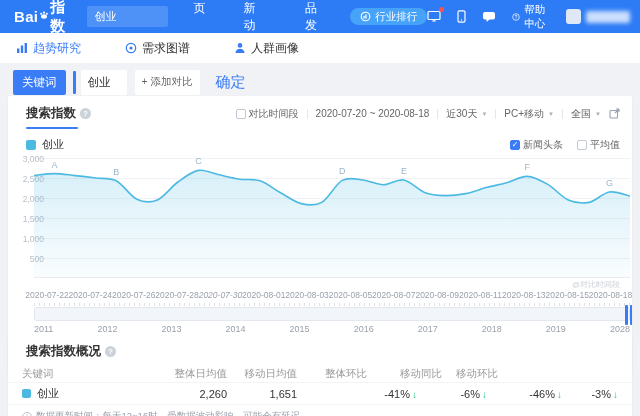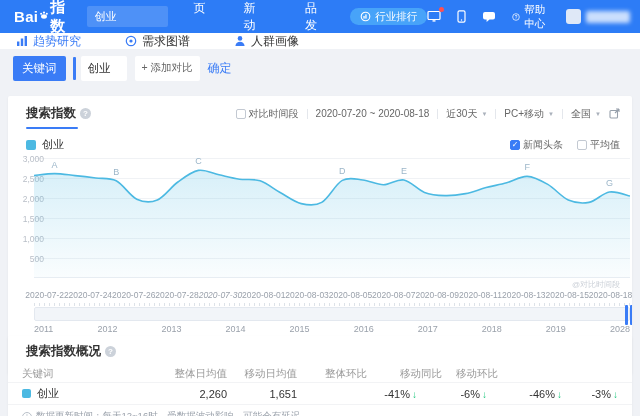--- a/index.html
+++ b/index.html
@@ -18,31 +18,31 @@
   .pill{margin-left:22px;display:flex;align-items:center;gap:4px;background:#47a3f9;border-radius:10px;height:17px;padding:0 10px;font-size:10.5px;cursor:pointer;white-space:nowrap}
   .top-icons{display:flex;align-items:center;gap:16px;margin-left:auto}
   .ticon{position:relative;display:inline-flex;cursor:pointer}
   .red-dot{position:absolute;right:-3px;top:-3px;width:5px;height:5px;border-radius:50%;background:#ff5050}
   .help{display:flex;align-items:center;gap:4px;font-size:10.5px;margin-left:16px;cursor:pointer}
   .user{display:flex;align-items:center;gap:5px;margin-left:14px;cursor:pointer}
   .avatar{width:15px;height:15px;border-radius:3px;background:#dfe8f7}
   .blur-name{width:44px;height:12px;border-radius:2px;background:rgba(255,255,255,.75);filter:blur(2px)}
 
   
-  .tabrow{height:16px;background:#fff;display:flex;align-items:center;padding-left:16px;gap:44px}
+  .tabrow{height:30px;background:#fff;display:flex;align-items:center;padding-left:16px;gap:44px}
   .tab{display:flex;align-items:center;gap:5px;font-size:12px;color:#333;cursor:pointer}
   .tab.active{color:#3a7cf6}
 
   
   .kwbar{height:34px;display:flex;align-items:center;padding-left:13px;margin-top:2px}
   .kw-btn{background:#3a7cf6;color:#fff;border:0;height:25px;padding:0 9px;font-size:11.5px;border-radius:2px;cursor:pointer}
   .kw-sep{width:3px;height:23px;background:#3a7cf6;margin:0 5px 0 7px;border-radius:1px}
   .kw-input{height:25px;width:46px;border:0;background:#fff;font-size:11.5px;padding:0 7px;border-radius:2px;outline:0;color:#333}
   .kw-add{height:25px;margin-left:8px;background:#fff;border:0;color:#666;font-size:10.5px;padding:0 7px;border-radius:2px;cursor:pointer;white-space:nowrap}
-  .kw-ok{margin-left:8px;color:#3a7cf6;font-size:12px;cursor:pointer}
+  .kw-ok{margin-left:16px;color:#3a7cf6;font-size:15px;cursor:pointer}
 
   
   .card{position:absolute;left:8px;width:624px;background:#fff;border-radius:2px;box-shadow:0 1px 3px rgba(0,0,0,.05)}
   #index-card{top:96px;height:278px;overflow:hidden}
   #overview-card{top:336px;height:91px;overflow:hidden}
 
   .card-head{display:flex;align-items:center;padding:9px 12px 0 18px}
   .card-title{font-size:12.5px;font-weight:bold;color:#333;display:flex;align-items:center;gap:4px}
   .qmark{width:11px;height:11px;border-radius:50%;background:#ccd2da;color:#fff;font-size:8px;display:inline-flex;align-items:center;justify-content:center;cursor:pointer}
   .title-underline{width:52px;height:2px;background:#3a7cf6;margin:5px 0 0 18px;border-radius:1px}

